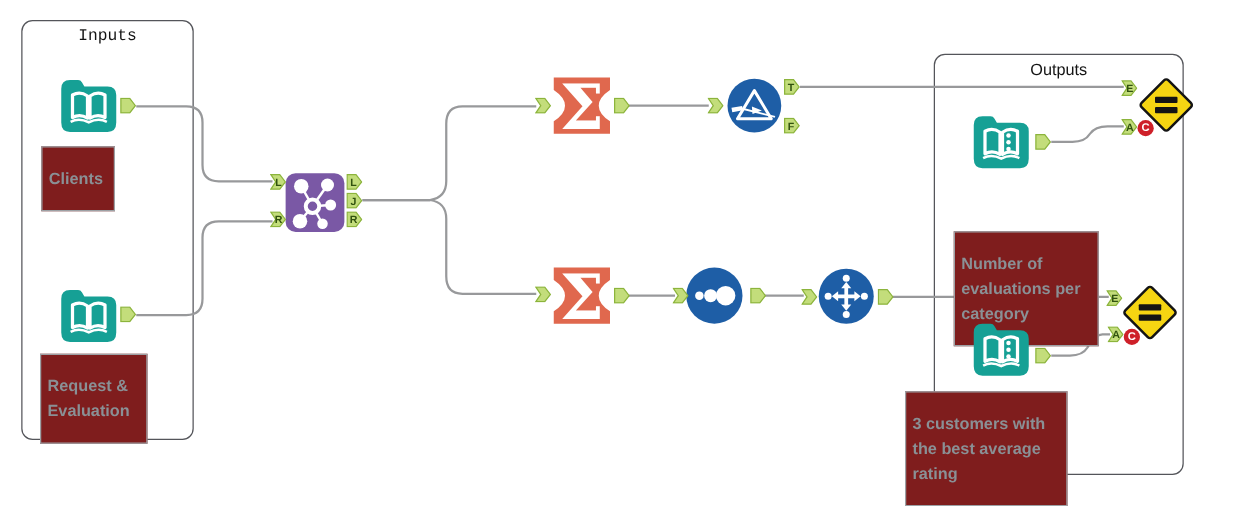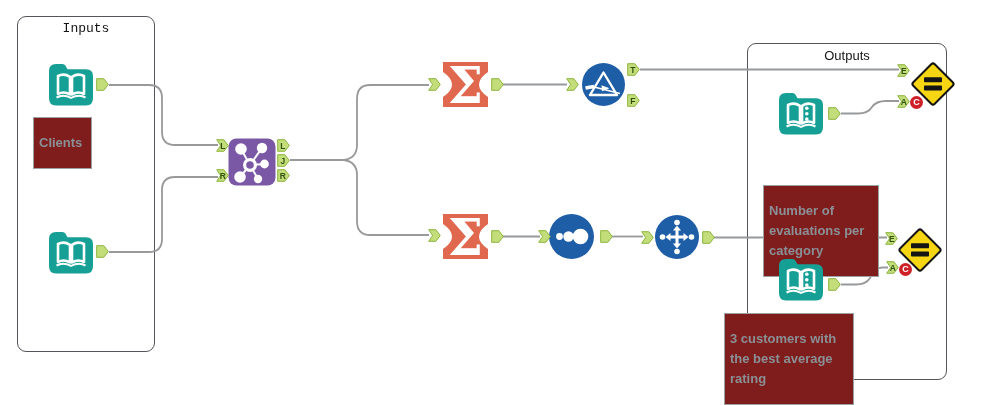--- a/index.html
+++ b/index.html
@@ -133,20 +133,21 @@
   <div class="tool-label" style="left:33px;top:117px;width:59px;">Clients</div>
 
   <div class="tool" style="left:47px;top:230px;">
     <svg width="48" height="46">
         <use href="#sym-book"></use>
       </svg>
   </div>
   <svg class="anchor" style="left:96px;top:245px;">
       <use href="#sym-anc-out"></use>
     </svg>
+  <div class="tool-label" style="left:32px;top:283px;width:86px;">Request &amp; Evaluation</div>
 
   <div class="tool" style="left:228px;top:138px;">
     <svg width="48" height="48">
         <use href="#sym-join"></use>
       </svg>
   </div>
   <svg class="anchor" style="left:216px;top:139px;">
     <use href="#sym-anc-in"></use>
       <text class="anc-letter" x="6.8" y="9.7">L</text>
     </svg>

